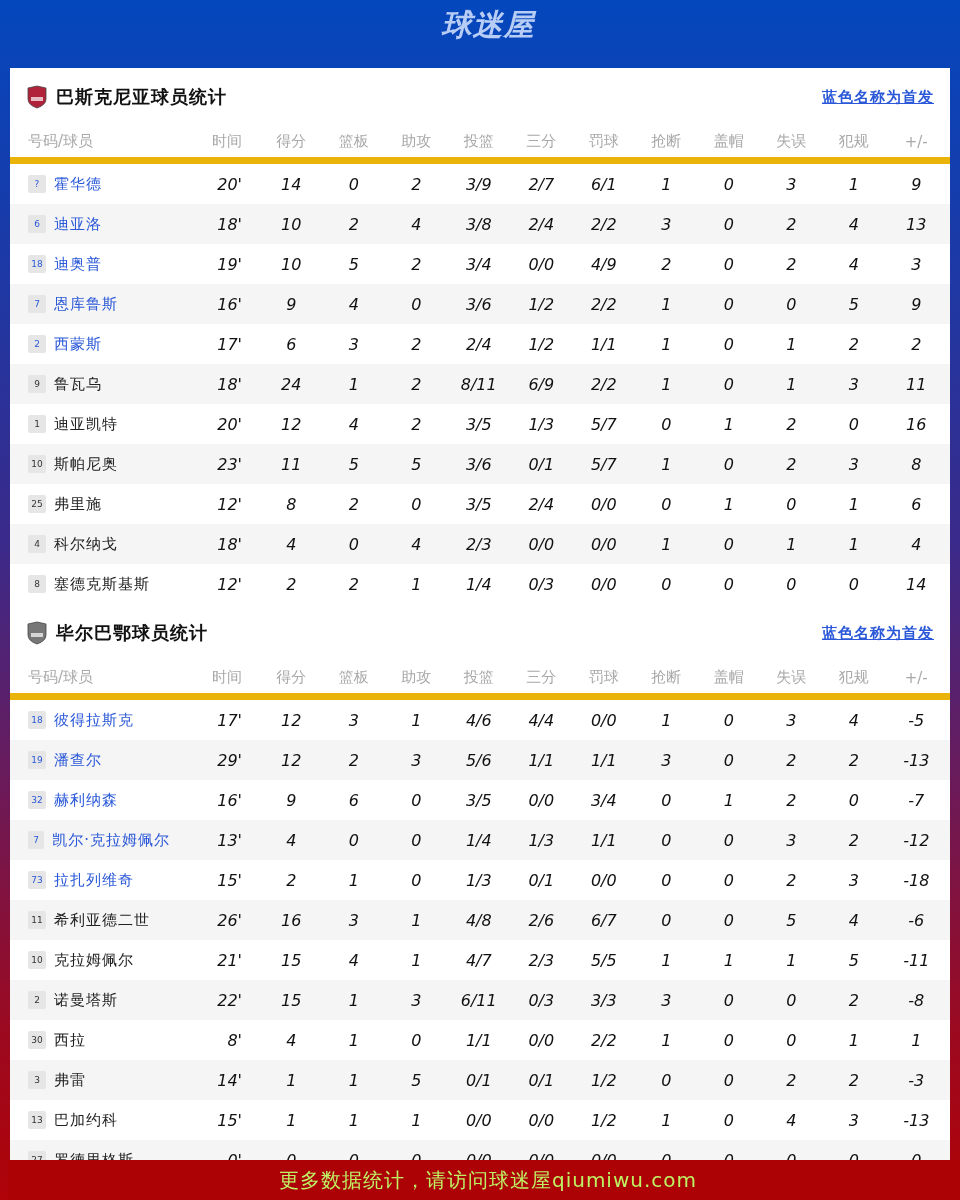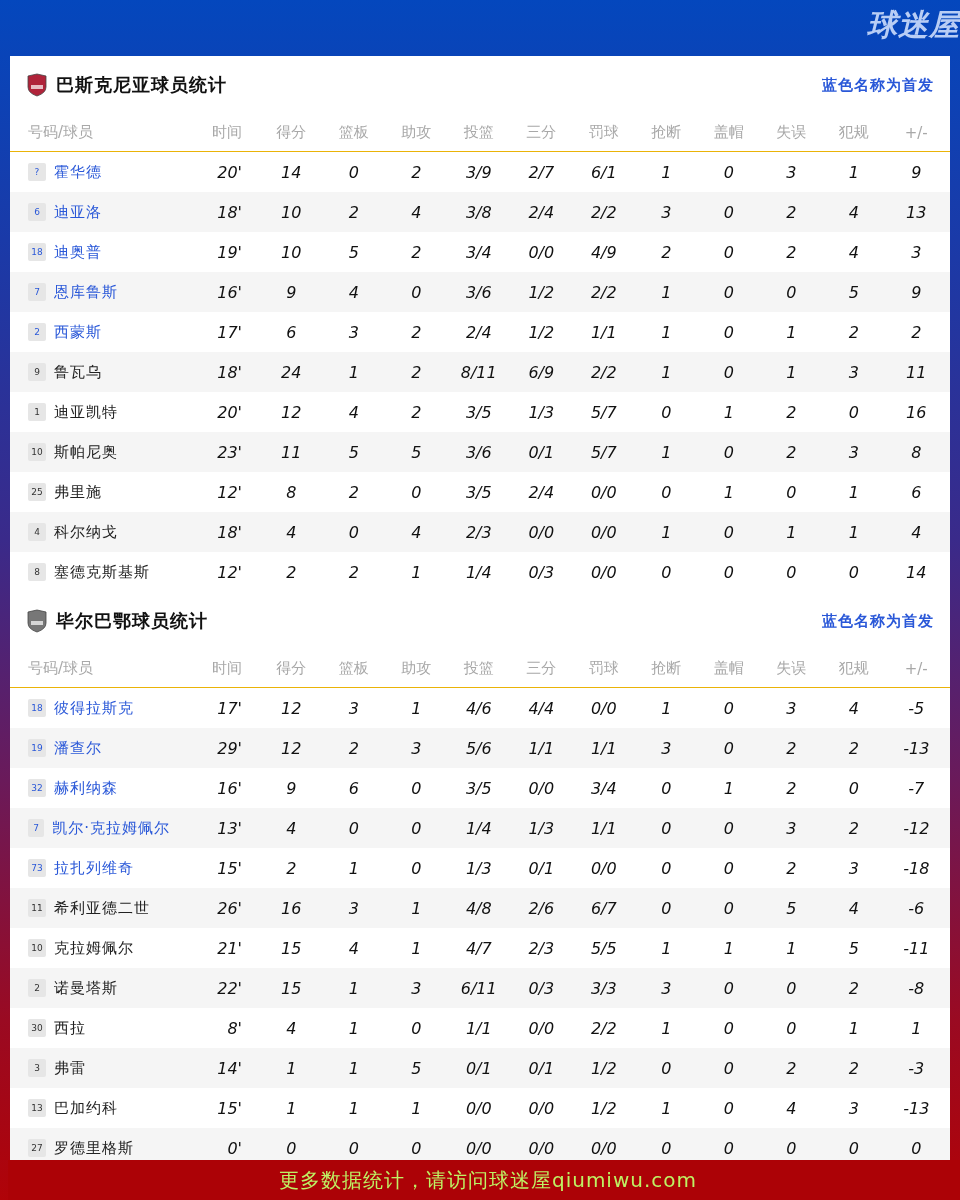--- a/index.html
+++ b/index.html
@@ -3,44 +3,44 @@
 <meta charset="utf-8">
 <style>
   * { box-sizing: border-box; margin: 0; padding: 0; }
   html, body { width: 960px; height: 1200px; overflow: hidden; }
   body {
     font-family: "DejaVu Sans", "Liberation Sans", sans-serif;
     background: linear-gradient(180deg, #0447bd 0%, #1a3aa8 20%, #3a2a8a 45%, #6a1a5a 65%, #9a0a22 85%, #b00308 100%);
     position: relative;
   }
   .header {
-    height: 50px; display: flex; align-items: center; justify-content: flex-end; margin-left: 16px;
+    height: 50px; display: flex; align-items: center; justify-content: center; margin-left: 16px;
   }
   .logo {
     color: #b8cdf5; font-size: 30px; font-weight: bold; letter-spacing: 1px;
     font-style: italic;
   }
   .card {
-    position: absolute; left: 10px; top: 56px; width: 940px; height: 1100px;
+    position: absolute; left: 10px; top: 68px; width: 940px; height: 1100px;
     background: #ffffff;
   }
   .section-head {
     height: 58px; display: flex; align-items: center; justify-content: space-between;
     padding: 0 16px 0 16px;
   }
   .section-title { display: flex; align-items: center; gap: 8px; }
   .team-badge {
     width: 22px; height: 24px; display: inline-block;
   }
   .title-text { font-size: 18px; color: #111; font-weight: bold; letter-spacing: 1px; }
-  .legend-note { font-size: 15px; color: #2a58d8; font-weight: bold; letter-spacing: 1px; }
+  .legend-note { font-size: 15px; color: #2a58d8; font-weight: bold; letter-spacing: 1px; text-decoration: underline; }
   .row {
     display: flex; align-items: center; height: 40px;
   }
-  .row.hdr { height: 38px; border-bottom: 1px solid #eab308; }
+  .row.hdr { height: 38px; border-bottom: 7px solid #eab308; }
   .row.alt { background: #f5f5f5; }
   .col-player { width: 160px; display: flex; align-items: center; padding-left: 18px; }
   .col { width: 62.5px; text-align: center; font-size: 16px; color: #111; font-style: italic; }
   .col.min { width: 90px; text-align: right; padding-right: 18px; }
   .hdr .col, .hdr .col-player span { color: #a8a8a8; font-style: normal; font-size: 15px; }
   .hdr .col.min { text-align: right; }
   .jersey {
     width: 18px; height: 18px; background: #e6e6e6; border-radius: 2px;
     font-size: 9px; display: flex; align-items: center; justify-content: center;
     color: #333; margin-right: 8px; font-style: normal;

